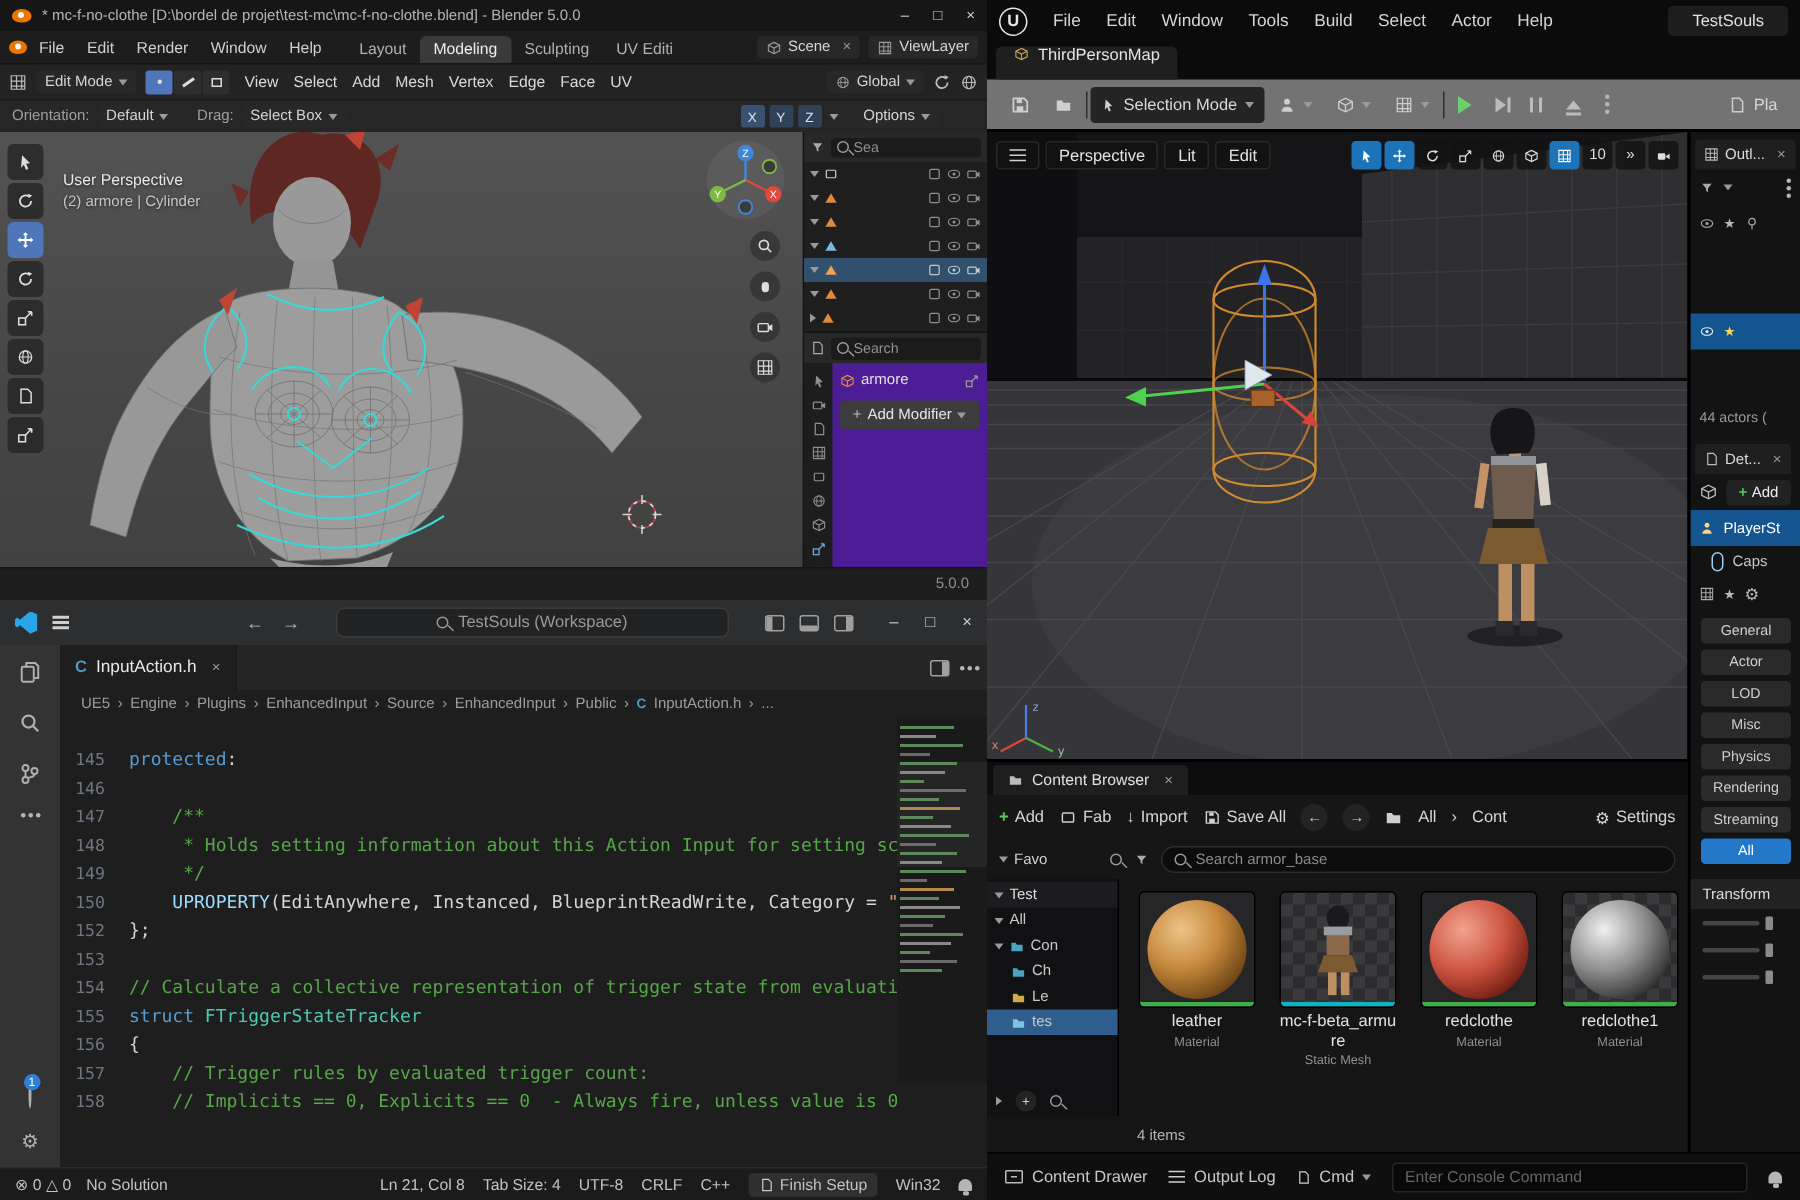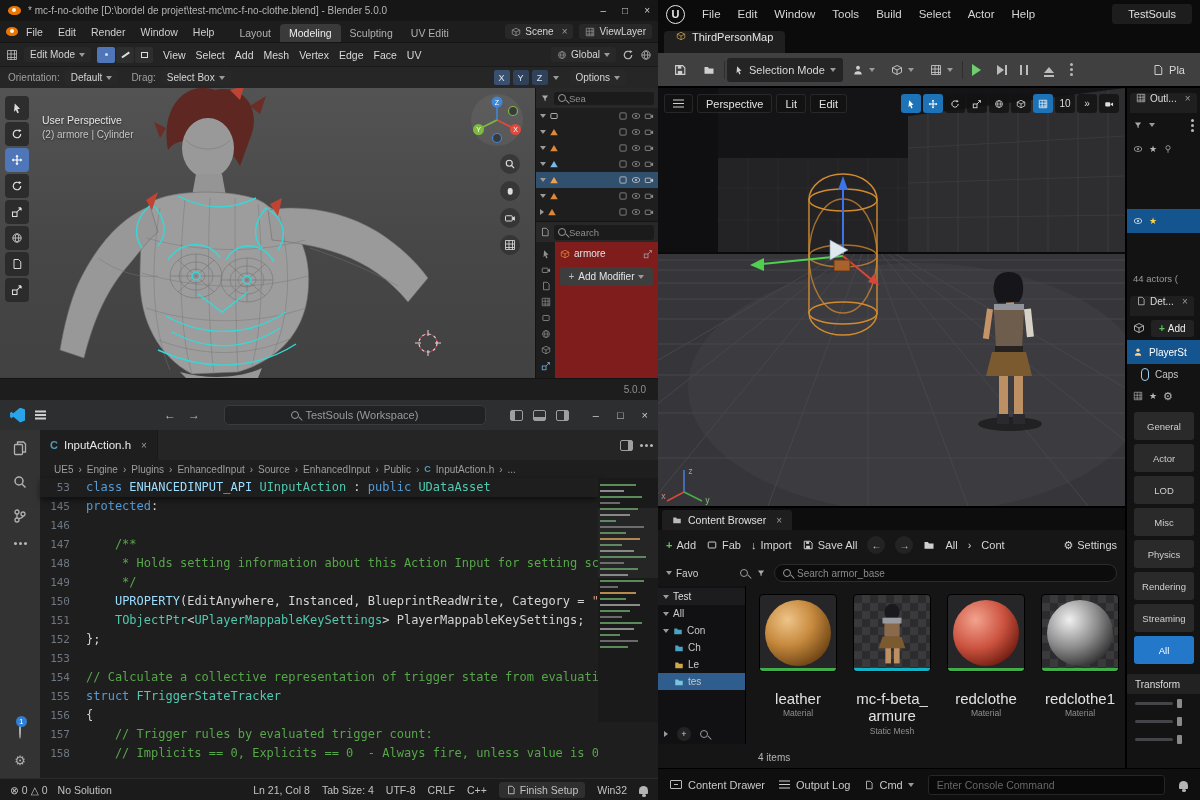--- a/index.html
+++ b/index.html
@@ -50,21 +50,21 @@
 .b-gizmo{position:absolute;right:10px;top:4px;z-index:2}
 .b-sideicons{position:absolute;right:15px;top:66px;display:flex;flex-direction:column;gap:7px;z-index:2}
 .sic{width:20px;height:20px;border-radius:50%;background:rgba(32,32,32,.45);display:flex;align-items:center;justify-content:center}
 .b-right{flex:1;display:flex;flex-direction:column;border-left:1px solid #141414;min-width:0}
 .b-outliner{height:134px;background:#1e1e1e;border-bottom:1px solid #141414}
 .bo-head{height:20px;background:#282828;display:flex;align-items:center;gap:4px;padding:0 4px;font-size:9.5px}
 .bo-search{flex:1;display:flex;align-items:center;gap:3px;background:#1b1b1b;border-radius:3px;padding:1px 4px;color:#8f8f8f}
 .bo-row{height:16px;display:flex;align-items:center;gap:3px;padding:0 4px;font-size:9px}
 .bo-row.sel{background:#31506e}
 .bo-t{margin-left:auto;display:flex;gap:3px;align-items:center}
-.b-props{flex:1;position:relative;background:#7f1d1d}
+.b-props{flex:1;position:relative;background:#4c1d95}
 .bp-head{height:20px;background:#282828;display:flex;align-items:center;gap:4px;padding:0 4px}
 .bp-search{flex:1;display:flex;align-items:center;gap:3px;background:#1b1b1b;border-radius:3px;padding:2px 4px;font-size:9.5px;color:#8f8f8f}
 .bp-strip{position:absolute;left:0;top:20px;bottom:0;width:19px;background:#1d1d1d;display:flex;flex-direction:column;align-items:center;gap:6px;padding-top:7px}
 .bp-strip .pi{color:#8f8f8f;display:flex}
 .bp-strip .pi.act{color:#6fa8dc}
 .bp-body{position:absolute;left:19px;top:20px;right:0;bottom:0;padding:6px 5px}
 .bp-obj{display:flex;align-items:center;gap:4px;font-size:10px;color:#e0e0e0}
 .bp-addmod{margin-top:8px;height:19px;background:#3d3d3d;border-radius:3px;display:flex;align-items:center;justify-content:center;gap:4px;font-size:10px;color:#e5e5e5}
 .b-status{position:absolute;left:0;right:0;bottom:0;height:22px;background:#1d1d1d;display:flex;align-items:center;justify-content:flex-end;padding:0 12px;font-size:10px;color:#8f8f8f;border-top:1px solid #141414}
 
@@ -99,45 +99,45 @@
 .v-status .right{margin-left:auto;display:flex;align-items:center;gap:12px}
 .v-finish{display:flex;align-items:center;gap:4px;background:#2f2f2f;border-radius:3px;padding:2px 7px}
 
 #unreal{left:658px;top:0;width:542px;height:800px;background:#111;color:#cfcfcf}
 .u-menubar{height:28px;background:#0b0b0b;display:flex;align-items:center;gap:1px;padding:0 8px;font-size:11.5px}
 .u-logo{width:19px;height:19px;border:1.5px solid #e8e8e8;border-radius:50%;display:flex;align-items:center;justify-content:center;font-size:11px;font-weight:bold;color:#e8e8e8;margin-right:8px;flex:none}
 .u-menu{padding:3px 8px;border-radius:3px;color:#d5d5d5}
 .u-project{margin-left:auto;background:#1d1d1d;border-radius:3px;padding:4px 16px;font-size:11px;color:#e0e0e0}
 .u-tabrow{height:25px;background:#0b0b0b;display:flex;align-items:flex-end;padding:0 6px}
 .u-leveltab{height:22px;background:#1f1f1f;border-radius:4px 4px 0 0;display:flex;align-items:flex-start;gap:6px;padding:0 12px;font-size:11px;color:#e5e5e5}
-.u-toolbar{height:35px;background:#404040;border-bottom:2px solid #000;display:flex;align-items:center;gap:2px;padding:0 8px}
+.u-toolbar{height:35px;background:#737373;border-bottom:2px solid #000;display:flex;align-items:center;gap:2px;padding:0 8px}
 .u-tbtn{height:24px;display:flex;align-items:center;gap:5px;padding:0 7px;border-radius:3px;font-size:11px;color:#d8d8d8}
 .u-tbtn.bg{background:#242424}
 .u-sep{width:1px;height:18px;background:#2e2e2e}
 .i-play{width:0;height:0;border-top:6px solid transparent;border-bottom:6px solid transparent;border-left:9px solid #6dd06d}
 .i-skip{width:0;height:0;border-top:5px solid transparent;border-bottom:5px solid transparent;border-left:7px solid #bbb;position:relative}
 .i-skip::after{content:"";position:absolute;left:1px;top:-5px;width:2px;height:10px;background:#bbb}
 .i-pause{width:8px;height:10px;border-left:2.6px solid #bbb;border-right:2.6px solid #bbb}
 .i-eject{width:0;height:0;border-left:5px solid transparent;border-right:5px solid transparent;border-bottom:6px solid #bbb;position:relative}
 .i-eject::after{content:"";position:absolute;left:-5px;top:8px;width:10px;height:2px;background:#bbb}
 .u-viewport{position:absolute;left:0;top:88px;width:467px;height:418px;background:#151517;overflow:hidden}
 .u-vtop{position:absolute;left:6px;top:6px;display:flex;gap:4px;z-index:2}
 .u-vpill{height:19px;background:rgba(18,18,18,.82);border:1px solid rgba(80,80,80,.35);border-radius:3px;display:flex;align-items:center;gap:5px;padding:0 8px;font-size:11px;color:#e2e2e2}
 .u-vtools{position:absolute;right:6px;top:6px;display:flex;gap:2px;z-index:2}
 .u-vt{min-width:20px;height:19px;background:rgba(18,18,18,.82);border-radius:3px;display:flex;align-items:center;justify-content:center;font-size:10px;color:#ddd;padding:0 3px}
 .u-vt.act{background:#1d73b8}
 .u-right{position:absolute;left:467px;top:88px;right:0;bottom:32px;background:#131313;border-left:2px solid #000;font-size:10px;overflow:hidden;padding-top:3px}
 .r-tabrow{height:22px;display:flex;align-items:flex-end;background:transparent;padding:0 3px}
-.r-tab{height:20px;background:#1f1f1f;border-radius:3px 3px 0 0;display:flex;align-items:flex-start;gap:4px;padding:0 6px;color:#ddd;font-size:10px;white-space:nowrap}
+.r-tab{height:20px;background:#1f1f1f;border-radius:3px 3px 0 0;display:flex;align-items:center;gap:4px;padding:0 6px;color:#ddd;font-size:10px;white-space:nowrap}
 .r-row{height:24px;display:flex;align-items:center;gap:6px;padding:0 6px;white-space:nowrap;color:#c5c5c5}
 .r-sel{background:#14558f}
 .r-actors{font-size:9.5px;color:#9a9a9a;padding:0 6px;white-space:nowrap}
 .r-add{display:flex;align-items:center;gap:3px;background:#222;border-radius:3px;padding:3px 8px;font-size:10px;color:#eee}
 .r-add .plus{color:#57c858;font-weight:bold}
-.r-cat{width:60px;height:28px;background:#2a2a2a;border-radius:3px;display:flex;align-items:center;justify-content:center;font-size:9.5px;color:#cfcfcf;margin:4px 0 0 7px}
+.r-cat{width:60px;height:17px;background:#2a2a2a;border-radius:3px;display:flex;align-items:center;justify-content:center;font-size:9.5px;color:#cfcfcf;margin:4px 0 0 7px}
 .r-cat.act{background:#2478c9;color:#fff}
 .r-section{height:20px;background:#222;display:flex;align-items:center;padding:0 8px;font-size:10px;color:#ddd;margin-top:10px}
 .r-slider{height:18px;display:flex;align-items:center;gap:4px;padding:0 8px}
 .bar{width:38px;height:3px;background:#454549;border-radius:2px}
 .knob{width:5px;height:9px;background:#8a8a8a;border-radius:1px}
 .i-capsule{width:8px;height:13px;border:1.4px solid #9ad0f0;border-radius:5px;flex:none}
 .u-cb{position:absolute;left:0;top:506px;width:467px;bottom:32px;background:#151515;border-top:2px solid #000}
 .u-cbtabrow{height:22px;background:#0d0d0d;display:flex;align-items:flex-end;padding:0 4px}
 .u-cbtab{height:20px;background:#1e1e1e;border-radius:3px 3px 0 0;display:flex;align-items:center;gap:6px;padding:0 10px;font-size:10.5px;color:#e0e0e0}
 .u-cbbar{height:30px;display:flex;align-items:center;gap:10px;padding:0 8px;font-size:11px;color:#d5d5d5;background:#161616;white-space:nowrap}
@@ -155,21 +155,21 @@
 .u-grid{flex:1;padding:8px 0 0 10px;display:flex;gap:10px;align-items:flex-start}
 .tile{width:84px;display:flex;flex-direction:column;align-items:center}
 .thumb{width:78px;height:78px;border-radius:4px;border:1px solid #000;position:relative;overflow:hidden;background:#262628}
 .checker{background:conic-gradient(#3a3a3c 0 25%,#2c2c2e 0 50%,#3a3a3c 0 75%,#2c2c2e 0) 0 0/16px 16px}
 .sphere{position:absolute;left:5px;top:5px;width:66px;height:66px;border-radius:50%}
 .sph-leather{background:radial-gradient(circle at 34% 30%,#eec489,#c78a3e 40%,#6e4415 78%,#3c2408)}
 .sph-red{background:radial-gradient(circle at 34% 30%,#f2a38e,#cc5340 45%,#6e1c10 80%,#3a0d06)}
 .sph-grey{background:radial-gradient(circle at 34% 30%,#f0f0f0,#8a8a8a 45%,#2e2e2e 80%,#141414)}
 .stripe{position:absolute;bottom:0;left:0;right:0;height:3px}
 .st-mat{background:#3fae49}.st-mesh{background:#11b2c4}
-.tname{font-size:15px;color:#e2e2e2;margin-top:18px;max-width:80px;text-align:center;word-break:break-all;line-height:1.15}
+.tname{font-size:11px;color:#e2e2e2;margin-top:3px;max-width:80px;text-align:center;word-break:break-all;line-height:1.15}
 .ttype{font-size:8.5px;color:#8f8f8f;margin-top:1px}
 .u-cbcount{position:absolute;left:100px;bottom:5px;font-size:10px;color:#b5b5b5}
 .u-status{position:absolute;left:0;right:0;bottom:0;height:32px;background:#0f0f0f;border-top:1px solid #000;display:flex;align-items:center;gap:14px;padding:0 12px;font-size:11px;color:#c8c8c8}
 .u-console{flex:1;max-width:250px;height:20px;background:#090909;border:1px solid #262626;border-radius:3px;display:flex;align-items:center;padding:0 8px;font-size:10.5px;color:#666;white-space:nowrap}
 .i-drawer{width:12px;height:9px;border:1.2px solid #bbb;border-radius:1px;position:relative;flex:none}
 .i-drawer::after{content:"";position:absolute;left:3px;top:3px;right:3px;height:1.2px;background:#bbb}
 </style>
 </head>
 <body>
 
@@ -807,31 +807,27 @@
       <span>›</span>
     <span>EnhancedInput</span>
       <span>›</span>
     <span>Public</span>
       <span>›</span>
     <span class="badge-c" style="font-size:9px">C</span>
     <span>InputAction.h</span>
       <span>›</span>
     <span>...</span>
   </div>
-  <div class="v-sticky">
-    <div class="cl"><span class="ln">53</span><span class="lt"><span class="tk-k">class </span><span class="tk-d">ENHANCEDINPUT_API </span><span class="tk-t">UInputAction</span><span class="tk-p"> : </span><span class="tk-k">public </span><span class="tk-t">UDataAsset</span></span></div>
-  </div>
   <div class="v-code">
     <div class="cl"><span class="ln">145</span><span class="lt"><span class="tk-k">protected</span><span class="tk-p">:</span></span></div>
     <div class="cl"><span class="ln">146</span><span class="lt"></span></div>
     <div class="cl"><span class="ln">147</span><span class="lt"><span class="tk-c">    /**</span></span></div>
     <div class="cl"><span class="ln">148</span><span class="lt"><span class="tk-c">     * Holds setting information about this Action Input for setting screen and save</span></span></div>
     <div class="cl"><span class="ln">149</span><span class="lt"><span class="tk-c">     */</span></span></div>
     <div class="cl"><span class="ln">150</span><span class="lt"><span class="tk-p">    </span><span class="tk-d">UPROPERTY</span><span class="tk-p">(EditAnywhere, Instanced, BlueprintReadWrite, Category = </span><span class="tk-s">"User Setting</span></span></div>
-    <div class="cl"><span class="ln">151</span><span class="lt"><span class="tk-p">    </span><span class="tk-t">TObjectPtr</span><span class="tk-p">&lt;</span><span class="tk-t">UPlayerMappableKeySettings</span><span class="tk-p">&gt; PlayerMappableKeySettings;</span></span></div>
     <div class="cl"><span class="ln">152</span><span class="lt"><span class="tk-p">};</span></span></div>
     <div class="cl"><span class="ln">153</span><span class="lt"></span></div>
     <div class="cl"><span class="ln">154</span><span class="lt"><span class="tk-c">// Calculate a collective representation of trigger state from evaluations of all t</span></span></div>
     <div class="cl"><span class="ln">155</span><span class="lt"><span class="tk-k">struct </span><span class="tk-t">FTriggerStateTracker</span></span></div>
     <div class="cl"><span class="ln">156</span><span class="lt"><span class="tk-p">{</span></span></div>
     <div class="cl"><span class="ln">157</span><span class="lt"><span class="tk-c">    // Trigger rules by evaluated trigger count:</span></span></div>
     <div class="cl"><span class="ln">158</span><span class="lt"><span class="tk-c">    // Implicits == 0, Explicits == 0  - Always fire, unless value is 0</span></span></div>
   </div>
   <div class="v-minimap">
     <svg width="60" height="244" viewBox="0 0 60 244">

